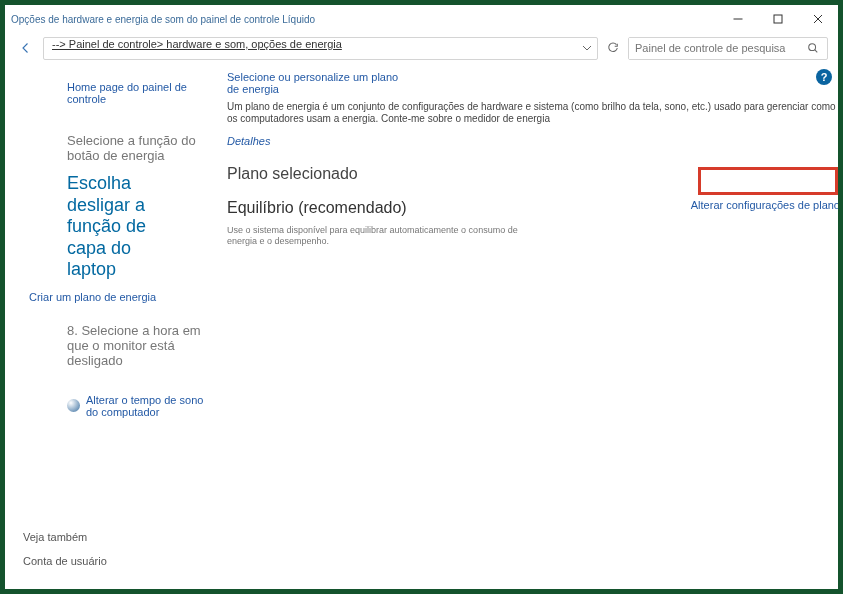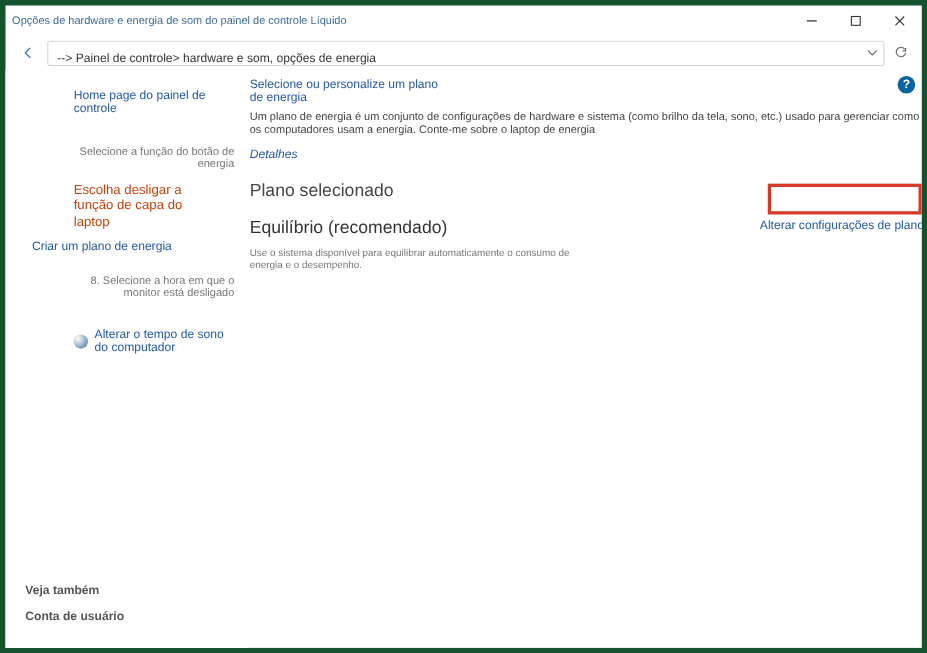--- a/index.html
+++ b/index.html
@@ -3,37 +3,37 @@
   <meta charset="utf-8">
   <style>
     * { box-sizing: border-box; margin: 0; padding: 0; }
     html, body { width: 843px; height: 594px; font-family: "Segoe UI", Tahoma, sans-serif; font-size: 11px; color: #333; overflow: hidden; }
     .window { width: 843px; height: 594px; border: 5px solid #14532d; display: flex; flex-direction: column; background: #fff; position: relative; }
     .titlebar { display: flex; align-items: center; height: 28px; padding-left: 6px; }
     .titlebar-text { color: #3b6b99; font-size: 10px; flex: 1; }
     .winbtn { width: 40px; height: 28px; display: flex; align-items: center; justify-content: center; cursor: pointer; }
     .navbar { height: 30px; display: flex; align-items: center; gap: 6px; padding: 0 10px 0 10px; }
     .navarrow { width: 22px; height: 22px; display: flex; align-items: center; justify-content: center; cursor: pointer; color: #666; }
-    .breadcrumb-wrapper { display: flex; align-items: flex-end; border: 1px solid #d4d4d4; height: 23px; border-radius: 2px; flex: 1; }
+    .breadcrumb-wrapper { display: flex; align-items: flex-start; border: 1px solid #d4d4d4; height: 23px; border-radius: 2px; flex: 1; text-decoration: underline; }
     .breadcrumb { flex: 1; padding: 0 8px; font-size: 11px; display: flex; align-items: center; color: #333; }
     .breadcrumb-dd { width: 20px; height: 100%; display:flex; align-items:center; justify-content:center; cursor:pointer; color:#666; }
     .refresh { width: 18px; height: 18px; display:flex; align-items:center; justify-content:center; cursor:pointer; color:#666; }
     .search { display:flex; align-items:center; border:1px solid #d4d4d4; width: 200px; height: 23px; border-radius:2px; padding-right:4px; }
     .search input { border: none; outline: none; height: 100%; flex:1; padding: 0 6px; font-size: 11px; }
     .search .glass { width: 20px; display:flex; align-items:center; justify-content:center; cursor:pointer; color:#666; }
     .content { flex:1; display:flex; position: relative; }
     .help { position:absolute; right: 6px; top: 6px; width: 16px; height: 16px; border-radius: 50%; background: #0a64a0; color:#fff; font-size:11px; display:flex; align-items:center; justify-content:center; font-weight: bold; cursor:pointer; }
     .sidebar { width: 220px; padding: 14px 12px 10px 18px; background: #fff; display:flex; flex-direction:column; gap: 6px; }
     .link { color: #2359a5; font-size: 11px; cursor:pointer; }
-    .side-sub { font-size: 10px; color: #777; text-align: right; }
-    .side-strong { color: #c2410c; font-size: 12px; line-height: 1.2; padding-right:30px; }
+    .side-sub { font-size: 13px; color: #777; }
+    .side-strong { color: #0369a1; font-size: 18px; line-height: 1.2; padding-right:30px; }
     .side-item { margin-top: 4px; padding-left: 44px; }
     .side-sleep { display:flex; align-items:center; gap: 6px; margin-top: 20px; }
     .side-sleep .iconcirc { width:13px; height:13px; border-radius:50%; background: radial-gradient(circle at 30% 30%, #fff, #3a6fa0); flex-shrink:0; }
-    .see-also { margin-top:auto; font-size:11px; color:#555;font-weight:bold; }
+    .see-also { margin-top:auto; font-size:11px; color:#555; }
     .see-also .heading { margin-bottom: 12px; color:#555; }
     .see-also .slink { color:#555; margin-bottom: 12px; cursor:pointer; }
     .main { flex:1; padding: 8px 0 10px 2px; position:relative; overflow:hidden; }
     .main h2 { color: #2359a5; font-weight: normal; font-size: 11px; max-width: 180px; }
     .main .desc { font-size: 10px; color:#444; margin-top: 6px; max-width: 660px; line-height:1.2; }
     .details { color:#2359a5; font-size:11px; cursor:pointer; margin-top: 10px; display:inline-block;font-style:italic; }
     .section-label { font-size: 16px; color:#444; margin-top: 18px; }
     .plan-row { margin-top: 16px; display:flex; align-items:flex-start; gap: 18px; }
     .plan-left { flex:1; }
     .plan-name { font-size: 16px; color:#333; }
@@ -82,20 +82,29 @@
             <path d="M2 4 L6 8 L10 4" fill="none" stroke="currentColor" stroke-width="1"></path>
           </svg>
       </div>
     </div>
     <div class="refresh">
       <svg viewBox="0 0 14 14" width="14" height="14">
           <path d="M11 3 A5 5 0 1 0 12 7" fill="none" stroke="currentColor" stroke-width="1.2"></path>
           <path d="M12 2 L12 5 L9 5" fill="none" stroke="currentColor" stroke-width="1.2"></path>
         </svg>
     </div>
+    <div class="search">
+      <input placeholder="Painel de controle de pesquisa" style="">
+      <div class="glass">
+        <svg viewBox="0 0 14 14" width="14" height="14">
+            <circle cx="6" cy="6" r="4" fill="none" stroke="currentColor" stroke-width="1.2"></circle>
+            <line x1="9" y1="9" x2="12" y2="12" stroke="currentColor" stroke-width="1.2"></line>
+          </svg>
+      </div>
+    </div>
   </div>
 
   <div class="content">
     <div class="help">
       <span>?</span>
     </div>
 
     <div class="sidebar">
       <div class="link side-item">Home page do painel de controle</div>
 
@@ -113,21 +122,21 @@
       </div>
 
       <div class="see-also">
         <div class="heading">Veja também</div>
         <div class="slink">Conta de usuário</div>
       </div>
     </div>
 
     <div class="main">
       <h2>Selecione ou personalize um plano de energia</h2>
-      <p class="desc">Um plano de energia é um conjunto de configurações de hardware e sistema (como brilho da tela, sono, etc.) usado para gerenciar como os computadores usam a energia. Conte-me sobre o laptop de energia</p>
+      <p class="desc">Um plano de energia é um conjunto de configurações de hardware e sistema (como brilho da tela, sono, etc.) usado para gerenciar como os computadores usam a energia. Conte-me sobre o medidor de energia</p>
 
       <span class="details">Detalhes</span>
 
       <div class="section-label">Plano selecionado</div>
 
       <div class="plan-row">
         <div class="plan-left">
           <div class="plan-name">Equilíbrio (recomendado)</div>
           <div class="plan-desc">Use o sistema disponível para equilibrar automaticamente o consumo de energia e o desempenho.</div>
         </div>

